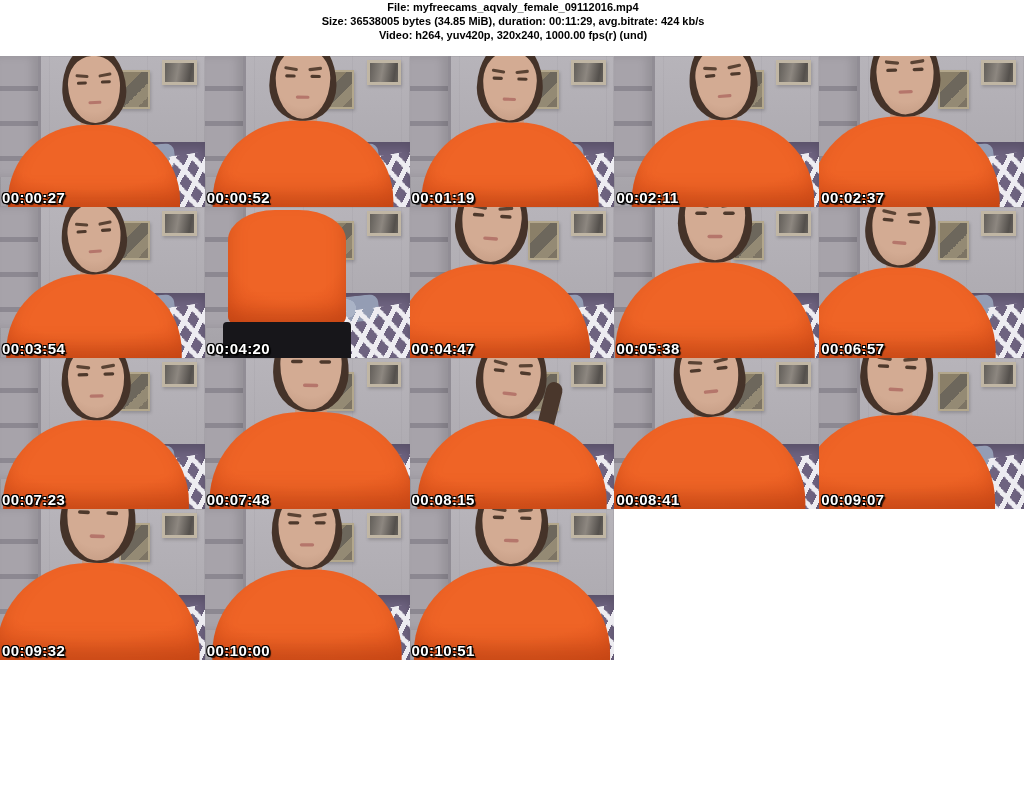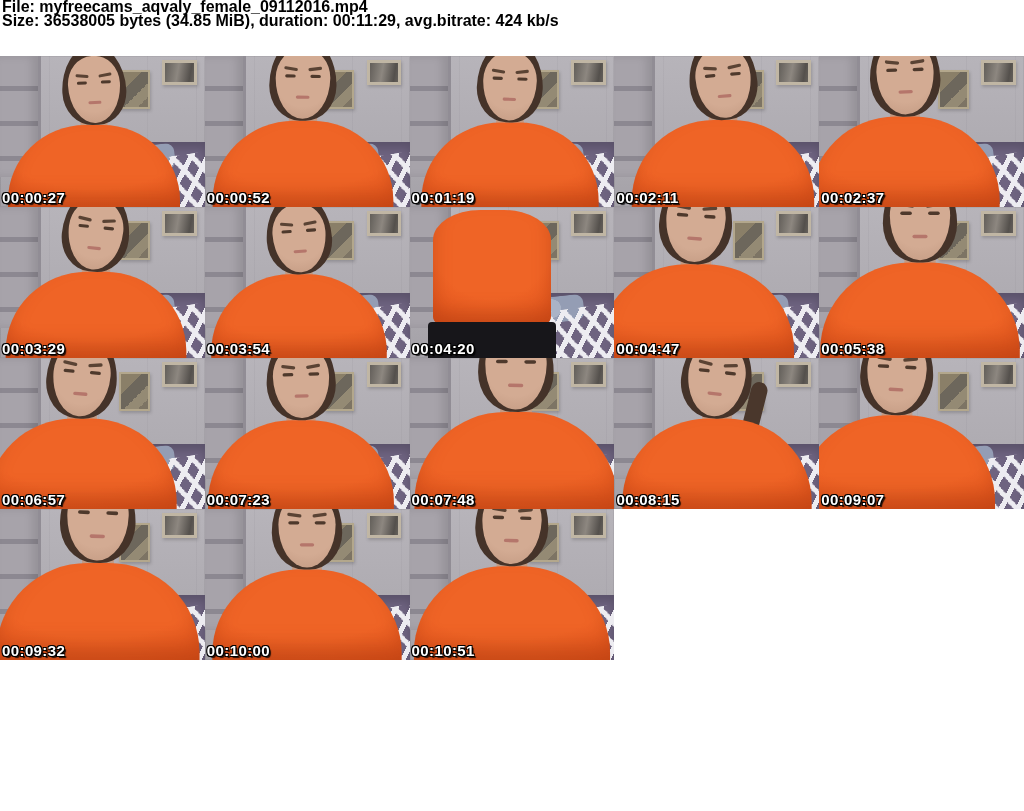--- a/index.html
+++ b/index.html
@@ -6,22 +6,22 @@
   * { box-sizing: border-box; }
 
   .sheet {
     width: 1024px; height: 811px; overflow: hidden; position: relative;
     font-family: "Liberation Sans", sans-serif;
   }
 
   
   .info-header {
     height: 56px; background: var(--c-header_bg, #fff); color: var(--c-header_text, #000);
-    font-weight: bold; font-size: 16px; line-height: 14px; padding: 0 0 16px 2px;
-    white-space: nowrap; overflow: hidden;
+    font-weight: bold; font-size: 11px; line-height: 14px; padding: 0 0 16px 2px;
+    white-space: nowrap; overflow: hidden; text-align: center;
   }
 
   
   .grid {
     width: 1024px; height: 755px; display: grid;
     grid-template-columns: repeat(5, 1fr); grid-auto-rows: 151px; overflow: hidden;
   }
 
   .thumb {
     position: relative; overflow: hidden;
@@ -142,20 +142,21 @@
   }
 </style>
 </head>
 <body>
 
 <div class="sheet">
 
   <div class="info-header">
     <div>File: myfreecams_aqvaly_female_09112016.mp4</div>
     <div>Size: 36538005 bytes (34.85 MiB), duration: 00:11:29, avg.bitrate: 424 kb/s</div>
+    <div>Video: h264, yuv420p, 320x240, 1000.00 fps(r) (und)</div>
   </div>
 
   <div class="grid" id="grid">
       <div class="thumb" style="--fx: 46%; --tilt: -3deg; --scale: 1;">
     <div class="shelf"></div>
     <div class="pic1"></div>
     <div class="pic2"></div>
     <div class="bed">
       <div class="pillow"></div>
     </div>
@@ -275,46 +276,20 @@
           <div class="brow l"></div>
           <div class="brow r"></div>
           <div class="eye l"></div>
           <div class="eye r"></div>
           <div class="mouth"></div>
         </div>
       </div>
     </div>
     <div class="timestamp">00:02:37</div>
   </div>
-      <div class="thumb" style="--fx: 47%; --tilt: 6deg; --scale: 1.05;">
-    <div class="shelf"></div>
-    <div class="pic1"></div>
-    <div class="pic2"></div>
-    <div class="bed">
-      <div class="pillow"></div>
-    </div>
-    <div class="lattice"></div>
-    <div class="figure">
-
-      <div class="neck"></div>
-      <div class="torso"></div>
-
-      <div class="head">
-        <div class="hair"></div>
-        <div class="face">
-          <div class="brow l"></div>
-          <div class="brow r"></div>
-          <div class="eye l"></div>
-          <div class="eye r"></div>
-          <div class="mouth"></div>
-        </div>
-      </div>
-    </div>
-    <div class="timestamp">00:03:29</div>
-  </div>
       <div class="thumb" style="--fx: 46%; --tilt: -4deg; --scale: 1.02;">
     <div class="shelf"></div>
     <div class="pic1"></div>
     <div class="pic2"></div>
     <div class="bed">
       <div class="pillow"></div>
     </div>
     <div class="lattice"></div>
     <div class="figure">
 
@@ -498,20 +473,46 @@
           <div class="brow l"></div>
           <div class="brow r"></div>
           <div class="eye l"></div>
           <div class="eye r"></div>
           <div class="mouth"></div>
         </div>
       </div>
     </div>
     <div class="timestamp">00:08:15</div>
   </div>
+      <div class="thumb" style="--fx: 46%; --tilt: -6deg; --scale: 1.12;">
+    <div class="shelf"></div>
+    <div class="pic1"></div>
+    <div class="pic2"></div>
+    <div class="bed">
+      <div class="pillow"></div>
+    </div>
+    <div class="lattice"></div>
+    <div class="figure">
+
+      <div class="neck"></div>
+      <div class="torso"></div>
+
+      <div class="head">
+        <div class="hair"></div>
+        <div class="face">
+          <div class="brow l"></div>
+          <div class="brow r"></div>
+          <div class="eye l"></div>
+          <div class="eye r"></div>
+          <div class="mouth"></div>
+        </div>
+      </div>
+    </div>
+    <div class="timestamp">00:08:41</div>
+  </div>
       <div class="thumb" style="--fx: 38%; --tilt: 3deg; --scale: 1.14;">
     <div class="shelf"></div>
     <div class="pic1"></div>
     <div class="pic2"></div>
     <div class="bed">
       <div class="pillow"></div>
     </div>
     <div class="lattice"></div>
     <div class="figure">
 

